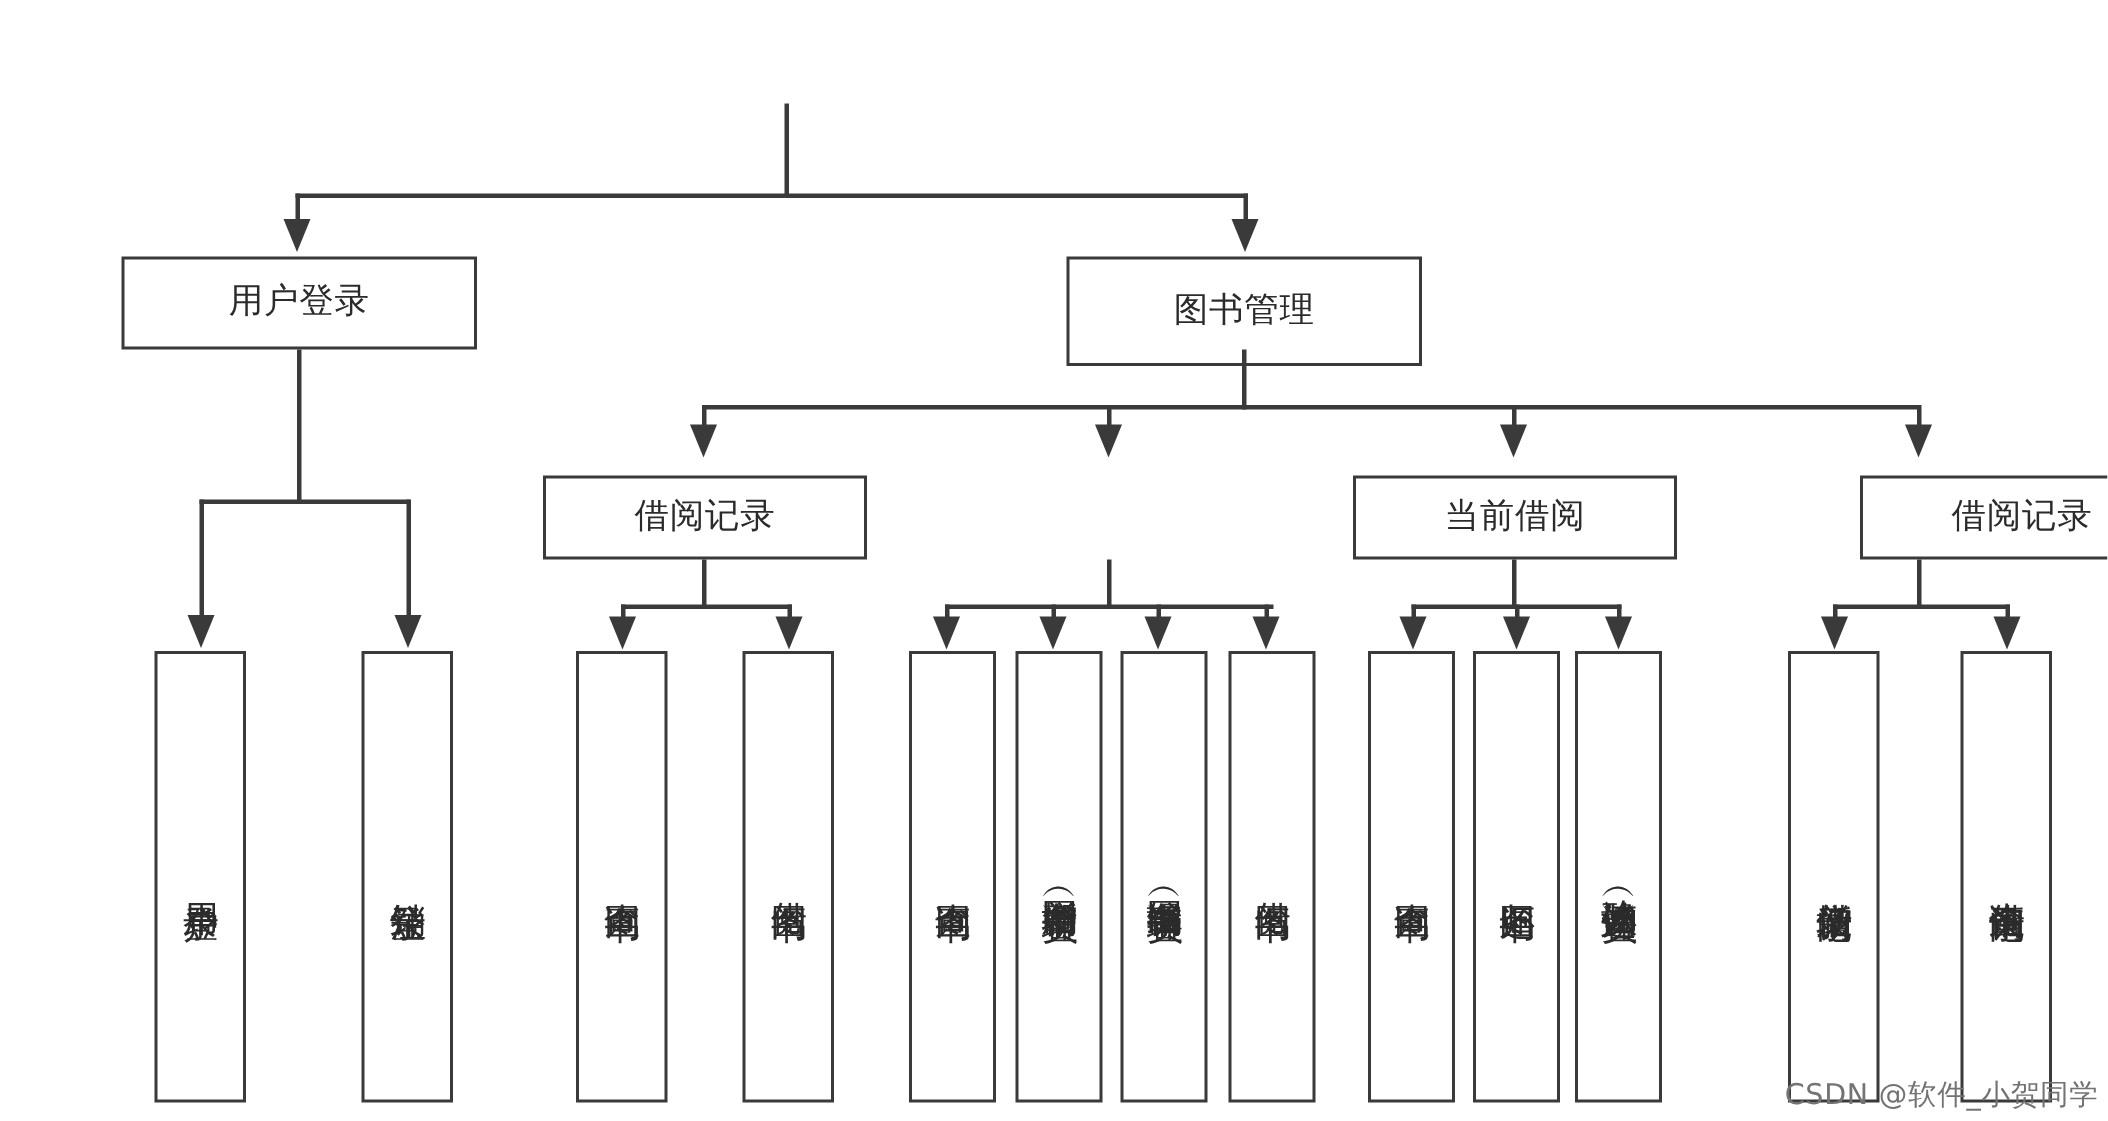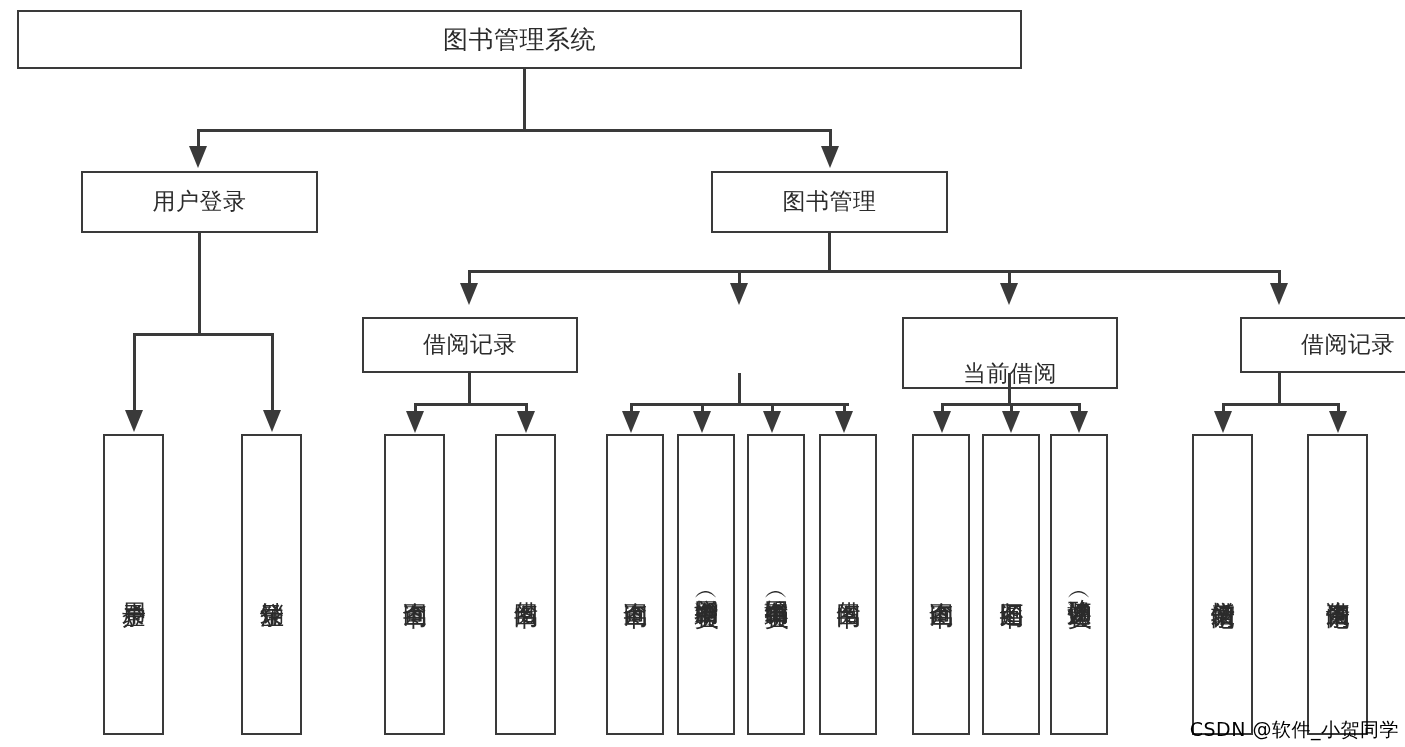--- a/index.html
+++ b/index.html
@@ -59,48 +59,45 @@
     height: 0;
     border-left: 9px solid transparent;
     border-right: 9px solid transparent;
     border-top: 22px solid #3a3a3a;
   }
   #watermark {
     position: absolute;
     right: 6px;
     bottom: 4px;
     font-size: 19px;
-    color: #000000;
+    color: #737373;
     letter-spacing: 0.5px;
     white-space: nowrap;
     font-family: "DejaVu Sans", "Liberation Sans", sans-serif;
   }
 </style>
 </head>
 <body>
 
 <div id="canvas">
 
-  <div class="node root" style="left:17px; top:10px; width:1005px; height:59px;">
-    <span class="label">图书管理系统</span>
-  </div>
 
   <div class="edge v" style="left:523px; top:69px; height:62px;"></div>
 
   <div class="edge h" style="left:197px; top:129px; width:635px;"></div>
 
   <div class="edge v" style="left:197px; top:129px; height:20px;"></div>
   <div class="arrow" style="left:189px; top:146px;"></div>
   <div class="edge v" style="left:829px; top:129px; height:20px;"></div>
   <div class="arrow" style="left:821px; top:146px;"></div>
 
   <div class="node level1" style="left:81px; top:171px; width:237px; height:62px;">
     <span class="label">用户登录</span>
   </div>
-  <div class="node level1" style="left:711px; top:171px; width:237px; height:62px;">
+  <div class="node level1" style="left:711px; top:171px; width:237px; height:73px;">
     <span class="label">图书管理</span>
   </div>
 
   <div class="edge v" style="left:198px; top:233px; height:102px;"></div>
   <div class="edge h" style="left:133px; top:333px; width:140px;"></div>
   <div class="edge v" style="left:133px; top:333px; height:82px;"></div>
   <div class="arrow" style="left:125px; top:410px;"></div>
   <div class="edge v" style="left:271px; top:333px; height:82px;"></div>
   <div class="arrow" style="left:263px; top:410px;"></div>
 
@@ -119,21 +116,21 @@
   <div class="edge v" style="left:738px; top:270px; height:16px;"></div>
   <div class="arrow" style="left:730px; top:283px;"></div>
   <div class="edge v" style="left:1008px; top:270px; height:16px;"></div>
   <div class="arrow" style="left:1000px; top:283px;"></div>
   <div class="edge v" style="left:1278px; top:270px; height:16px;"></div>
   <div class="arrow" style="left:1270px; top:283px;"></div>
 
   <div class="node level2" style="left:362px; top:317px; width:216px; height:56px;">
     <span class="label">借阅记录</span>
   </div>
-  <div class="node level2" style="left:902px; top:317px; width:216px; height:72px;align-items:flex-end;">
+  <div class="node level2" style="left:902px; top:317px; width:216px; height:56px;">
     <span class="label">当前借阅</span>
   </div>
   <div class="node level2" style="left:1240px; top:317px; width:216px; height:56px;">
     <span class="label">借阅记录</span>
   </div>
 
   <div class="edge v" style="left:468px; top:373px; height:33px;"></div>
   <div class="edge h" style="left:414px; top:403px; width:114px;"></div>
   <div class="edge v" style="left:414px; top:403px; height:14px;"></div>
   <div class="arrow" style="left:406px; top:411px;"></div>

